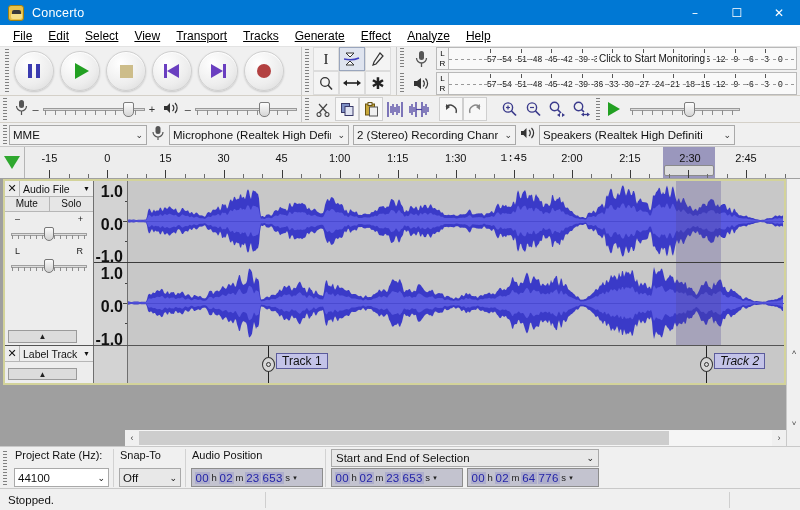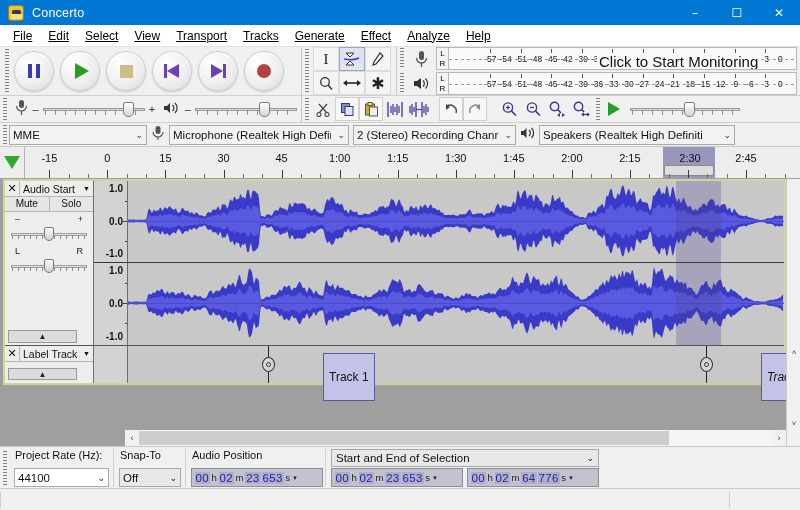--- a/index.html
+++ b/index.html
@@ -101,21 +101,21 @@
   .meter-lr{ width:12px; display:flex; flex-direction:column; justify-content:center;
              font-size:8px; line-height:10px; color:#000; align-items:center;
              border:1px solid #b9b9b9; border-right:none; background:#f4f4f4;}
   .meter-bar{ flex:1; border:1px solid #b9b9b9; background:#f9f9f9; position:relative;
               overflow:hidden; }
   .meter-scale{ position:absolute; inset:0; font-size:8.5px; color:#222; }
   .meter-scale span{ position:absolute; top:6px; transform:translateX(-50%); white-space:nowrap;}
   .meter-tick{ position:absolute; top:1px; width:1px; height:4px; background:#555; }
   .meter-mid{ position:absolute; left:0; right:0; top:11px; height:1px;
      background:repeating-linear-gradient(to right,#999 0 3px,transparent 3px 6px); }
-  .meter-hint{ position:absolute; top:5px; left:148px; font-size:15px; color:#111;
+  .meter-hint{ position:absolute; top:5px; left:148px; font-size:10px; color:#111;
                background:#f9f9f9; padding:0 2px; white-space:nowrap;}
 
   
   .devicebar{ height:24px; display:flex; align-items:center; background:#f0f0f0;
               border-bottom:1px solid #c9c9c9; flex:0 0 24px; }
   .combo{ height:20px; background:#f2f2f2; border:1px solid #a9a9a9; display:flex;
           align-items:center; font-size:11.5px; color:#111; padding:8px 3px; position:relative;}
   .combo .cap{ overflow:hidden; white-space:nowrap; }
   .combo .arrow{ margin-left:auto; padding-left:6px; font-size:9px; color:#333; }
   .dev-icon{ margin:0 4px; font-size:13px; color:#333; }
@@ -161,37 +161,37 @@
      background:linear-gradient(#fbfbfb,#d0d0d0); border:1px solid #777;
      border-radius:2px 2px 5px 5px; }
   .tp-lbl{ position:absolute; font-size:9px; color:#222; top:-1px;}
   .tp-info{ font-size:9.5px; color:#111; padding:5px 6px 0 6px; line-height:11px;}
   .tp-resize{ position:absolute; bottom:2px; left:3px; right:16px; height:13px;
      background:#dcdcdc; border:1px solid #9b9b9b; display:flex; align-items:center;
      justify-content:center; font-size:8px; color:#222;}
 
   .vruler{ width:34px; flex:0 0 34px; background:#d3d3d3; position:relative;
            border-right:1px solid #6f6f6f; }
-  .vruler .vl{ position:absolute; right:4px; font-size:10px; font-weight:bold; color:#111; }
+  .vruler .vl{ position:absolute; right:4px; font-size:16px; font-weight:bold; color:#111; }
   .vruler .vt{ position:absolute; right:0; width:4px; height:1px; background:#444; }
   .wave{ flex:1; background:#c8c8c8; position:relative; overflow:hidden; }
   .wave .zeroline{ position:absolute; left:0; right:0; height:1px; background:#4a4ad0; }
   .wave .selrect{ position:absolute; top:0; bottom:0; background:rgba(80,70,150,.28); }
   .chan-divider{ height:1px; background:#3b3b3b; }
 
   
   .ltrack{ display:flex; background:#ededed; border-top:1px solid #555; }
   .lpanel{ width:89px; flex:0 0 89px; background:#ededed; border-right:1px solid #6f6f6f; }
   .lbody{ flex:1; background:#c8c8c8; position:relative; }
   .lmark{ position:absolute; top:0; bottom:0; width:1px; background:#222; }
   .lhandle{ position:absolute; width:13px; height:15px; border:1px solid #333;
             border-radius:50%; background:#d6d6d6; display:flex; align-items:center;
             justify-content:center; font-size:7px; color:#333; }
   .lchip{ position:absolute; background:#c3c3e8; border:1px solid #5b5b9c;
-          font-size:12px; color:#111; padding:16px 5px; white-space:nowrap;margin-left:47px; }
+          font-size:12px; color:#111; padding:0px 5px; white-space:nowrap; }
   .lvruler{ width:34px; flex:0 0 34px; background:#d3d3d3; border-right:1px solid #6f6f6f;}
 
   
   .vscroll{ position:absolute; right:0; top:0; bottom:0; width:14px; background:#f0f0f0;
             border-left:1px solid #c9c9c9; }
   .vsb-btn{ height:14px; display:flex; align-items:center; justify-content:center;
             font-size:8px; color:#444; background:#f0f0f0;}
   .hscroll{ position:absolute; left:125px; right:14px; bottom:0; height:16px;
             background:#f0f0f0; display:flex; align-items:center; }
   .hsb-btn{ width:14px; height:16px; display:flex; align-items:center;
@@ -649,21 +649,21 @@
         <div class="min" style="left: 333.995px;"></div>
         <div class="min" style="left: 353.346px;"></div>
         <div class="lbl" style="left: 372.697px;">1:15</div>
         <div class="maj" style="left: 372.697px;"></div>
         <div class="min" style="left: 392.047px;"></div>
         <div class="min" style="left: 411.398px;"></div>
         <div class="lbl" style="left: 430.749px;">1:30</div>
         <div class="maj" style="left: 430.749px;"></div>
         <div class="min" style="left: 450.1px;"></div>
         <div class="min" style="left: 469.451px;"></div>
-        <div class="lbl" style="left: 488.801px;">1:45</div>
+        <div class="lbl" style="left: 488.801px; font-family: Liberation Mono, monospace;">1:45</div>
         <div class="maj" style="left: 488.801px;"></div>
         <div class="min" style="left: 508.152px;"></div>
         <div class="min" style="left: 527.503px;"></div>
         <div class="lbl" style="left: 546.854px;">2:00</div>
         <div class="maj" style="left: 546.854px;"></div>
         <div class="min" style="left: 566.205px;"></div>
         <div class="min" style="left: 585.556px;"></div>
         <div class="lbl" style="left: 604.906px;">2:15</div>
         <div class="maj" style="left: 604.906px;"></div>
         <div class="min" style="left: 624.257px;"></div>
@@ -682,21 +682,21 @@
   <div class="track-area">
 
     <div class="tracks-outline">
 
       <div class="track" style="height:164px;">
 
         <div class="tpanel">
           <div class="tp-head">
             <div class="tp-x">✕</div>
             <div class="tp-name">
-              <span>Audio Start</span>
+              <span>Audio File</span>
               <span class="tp-caret">▼</span>
             </div>
           </div>
           <div class="tp-btns">
             <div class="tp-btn">Mute</div>
             <div class="tp-btn" style="border-right:none;">Solo</div>
           </div>
           <div class="tp-slider">
             <div style="position:relative;height:11px;">
               <span class="tp-lbl" style="left:4px;">–</span>
@@ -874,19 +874,20 @@
           <span class="d">64</span>
           <span class="d">776</span>
           <span class="u">s</span>
           <span class="ar">▾</span>
         </div>
       </div>
     </div>
   </div>
 
   <div class="statusbar">
+    <div class="st-cell" style="width:265px;">Stopped.</div>
     <div class="st-sep"></div>
     <div class="st-cell" style="flex:1;"></div>
     <div class="st-sep"></div>
     <div class="st-cell" style="width:70px;"></div>
   </div>
 
 </div>
 
 </body></html>

